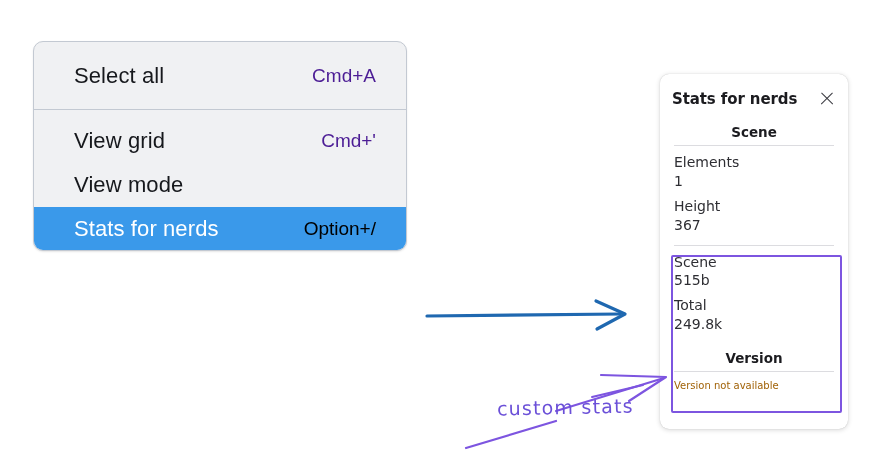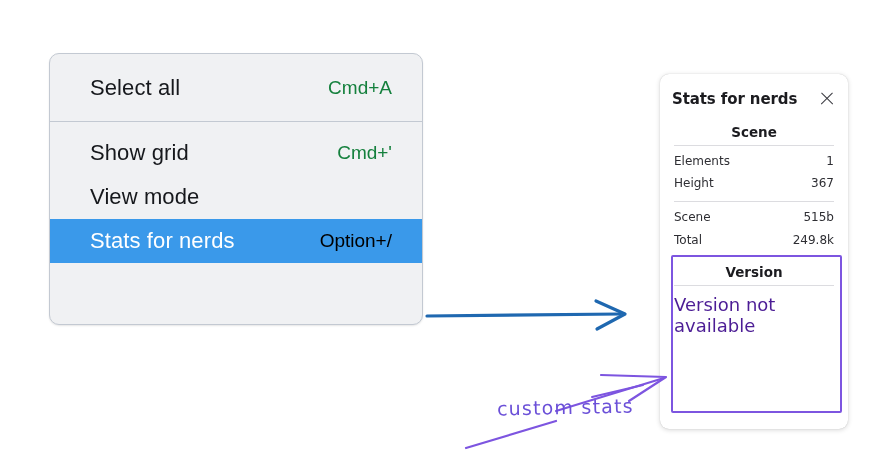--- a/index.html
+++ b/index.html
@@ -13,30 +13,29 @@
     position: relative;
     overflow: hidden;
     font-family: "Liberation Sans", sans-serif;
     -webkit-font-smoothing: antialiased;
   }
 
   
   #context-menu {
     position: absolute;
     left: 33px;
-    top: 53px;
+    top: 41px;
     width: 374px;
-    height: 272px;
+    height: 210px;
     background: #f0f1f3;
     border: 1px solid #c3c9d2;
     border-radius: 10px;
     box-sizing: border-box;
     overflow: hidden;
     box-shadow: 0 1px 2px rgba(0,0,0,0.10);
-    margin-left: 16px;
   }
   .menu-group {
     padding: 6px 0;
   }
   .menu-group.group-top { padding: 12px 0 11px 0; }
   .menu-group.group-bottom { padding: 9px 0 11px 0; }
   .menu-divider {
     height: 1px;
     background: #c3c9d2;
     width: 100%;
@@ -50,21 +49,21 @@
     box-sizing: border-box;
   }
   .menu-item .mi-label {
     font-size: 22px;
     color: #16181c;
     letter-spacing: 0.1px;
     white-space: nowrap;
   }
   .menu-item .mi-shortcut {
     font-size: 19px;
-    color: #15803d;
+    color: #4c1d95;
     white-space: nowrap;
   }
   .menu-item.selected {
     background: #3a99ea;
   }
   .menu-item.selected .mi-label { color: #ffffff; }
   .menu-item.selected .mi-shortcut { color: #000000; }
 
   
   #stats-panel {
@@ -122,28 +121,29 @@
   }
   .sp-rule {
     height: 1px;
     background: #dcdce0;
     margin: 0 2px 4px 2px;
   }
   .sp-row {
     display: flex;
     align-items: baseline;
     justify-content: space-between;
-    font-size: 12px;
+    font-size: 14px;
     color: #2e2e33;
     padding: 3px 2px;
     line-height: 1.35;
+    flex-direction: column;
   }
   .sp-note {
-    font-size: 18px;
-    color: #4c1d95;
+    font-size: 10px;
+    color: #a16207;
     padding: 4px 2px;
   }
 
   
   #custom-stats-box {
     position: absolute;
     left: 671px;
     top: 255px;
     width: 171px;
     height: 158px;
@@ -182,21 +182,21 @@
     <div class="menu-item">
       <span class="mi-label">Select all</span>
       <span class="mi-shortcut">Cmd+A</span>
     </div>
   </div>
 
   <div class="menu-divider"></div>
 
   <div class="menu-group group-bottom">
     <div class="menu-item">
-      <span class="mi-label">Show grid</span>
+      <span class="mi-label">View grid</span>
       <span class="mi-shortcut">Cmd+'</span>
     </div>
     <div class="menu-item">
       <span class="mi-label">View mode</span>
     </div>
     <div class="menu-item selected">
       <span class="mi-label">Stats for nerds</span>
       <span class="mi-shortcut">Option+/</span>
     </div>
   </div>

